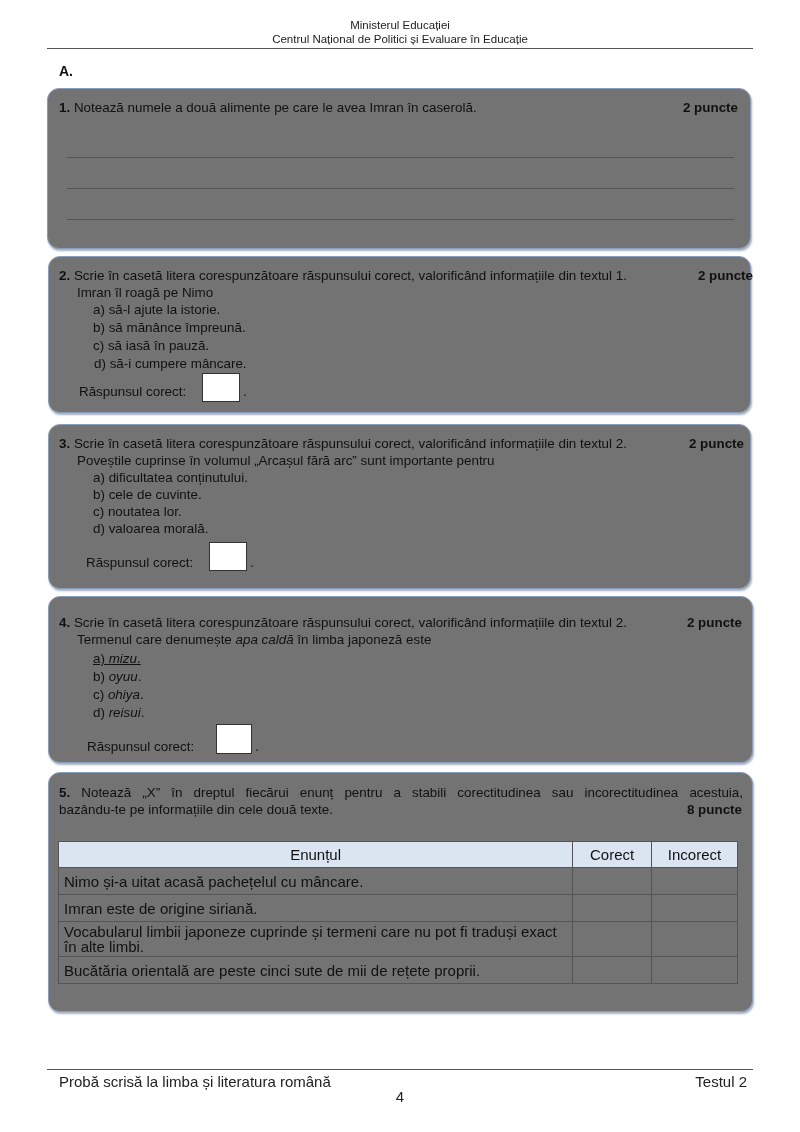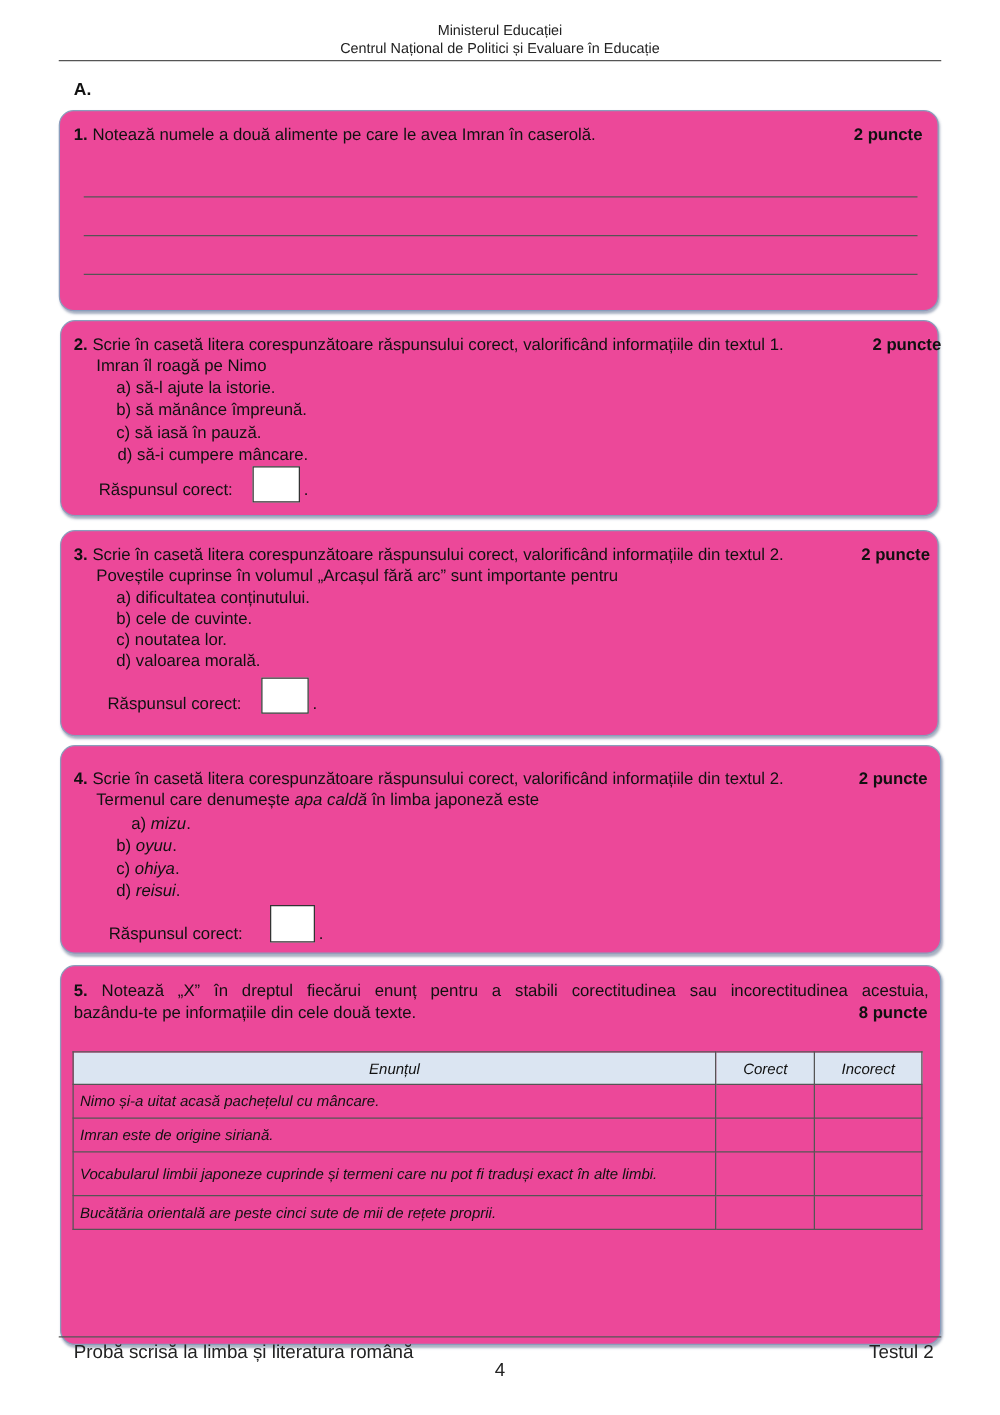--- a/index.html
+++ b/index.html
@@ -3,28 +3,28 @@
 <meta charset="utf-8">
 <style>
   html, body { margin:0; padding:0; background:#ffffff; }
   body { width:800px; height:1132px; position:relative; overflow:hidden;
          font-family:"Liberation Sans", sans-serif; color:#111; font-size:13.4px; }
   .abs { position:absolute; }
   .hdr { left:0; width:800px; text-align:center; font-size:11.5px; line-height:13px; color:#222; }
   .hline { height:1px; background:#555; }
   .section { left:59px; top:63px; font-weight:bold; font-size:14px; }
   .box { position:absolute; border:1.5px solid #8a9dbb; border-radius:12px;
-         box-shadow: 1px 2px 2px rgba(60,80,120,0.45); background:#ec4899; box-sizing:border-box; }
+         box-shadow: 1px 2px 2px rgba(60,80,120,0.45); background:#737373; box-sizing:border-box; }
   .qline { position:absolute; white-space:nowrap; }
   .num { font-weight:bold; }
   .pts { position:absolute; font-weight:bold; white-space:nowrap; }
   .opt { position:absolute; white-space:nowrap; }
   .wline { position:absolute; height:1px; background:#555; }
   .ansbox { position:absolute; border:1.3px solid #333; background:#fff; box-sizing:border-box; }
-  table.t5 { position:absolute; border-collapse:collapse; font-size:12px;font-style:italic; }
+  table.t5 { position:absolute; border-collapse:collapse; font-size:15px; }
   table.t5 td, table.t5 th { border:1px solid #555; padding:0 5px; }
   table.t5 th { background:#dbe5f2; font-weight:normal; height:25px; }
   table.t5 td { height:26px; }
   .footer { font-size:15px; color:#222; }
   i { font-style:italic; }
 </style>
 </head>
 <body>
 
 <div class="abs hdr" style="top:19px;">Ministerul Educației</div>
@@ -76,30 +76,30 @@
   <div class="qline" style="left:201px; top:130px;">.</div>
 </div>
 
 <div class="box" style="left:48px; top:596px; width:705px; height:167px;">
   <div class="qline" style="left:10px; top:18px;">
     <span class="num">4.</span>
     <span>Scrie în casetă litera corespunzătoare răspunsului corect, valorificând informațiile din textul 2.</span>
   </div>
   <div class="pts" style="right:10px; top:18px;">2 puncte</div>
   <div class="qline" style="left:28px; top:35px;"><span>Termenul care denumește </span><i>apa caldă</i><span> în limba japoneză este</span></div>
-  <div class="opt" style="left:56px; top:54px;"><span>a)</span> <i>mizu</i><span>.</span></div>
+  <div class="opt" style="left:44px; top:54px;text-decoration:underline;"><span>a)</span> <i>mizu</i><span>.</span></div>
   <div class="opt" style="left:44px; top:72px;"><span>b)</span> <i>oyuu</i><span>.</span></div>
   <div class="opt" style="left:44px; top:90px;"><span>c)</span> <i>ohiya</i><span>.</span></div>
   <div class="opt" style="left:44px; top:108px;"><span>d)</span> <i>reisui</i><span>.</span></div>
   <div class="qline" style="left:38px; top:142px;">Răspunsul corect:</div>
   <div class="ansbox" style="left:167px; top:127px; width:36px; height:30px;"></div>
   <div class="qline" style="left:206px; top:142px;">.</div>
 </div>
 
-<div class="box" style="left:48px; top:772px; width:705px; height:304px;">
+<div class="box" style="left:48px; top:772px; width:705px; height:240px;">
   <div class="qline" style="left:10px; top:12px; width:684px; text-align:justify; text-align-last:justify; white-space:normal;">
     <span class="num">5.</span>
     <span>Notează „X” în dreptul fiecărui enunț pentru a stabili corectitudinea sau incorectitudinea acestuia,</span>
   </div>
   <div class="qline" style="left:10px; top:29px;">bazându-te pe informațiile din cele două texte.</div>
   <div class="pts" style="right:10px; top:29px;">8 puncte</div>
 
   <table class="t5" style="left:9px; top:68px; width:680px;">
     <thead>
       <tr>

